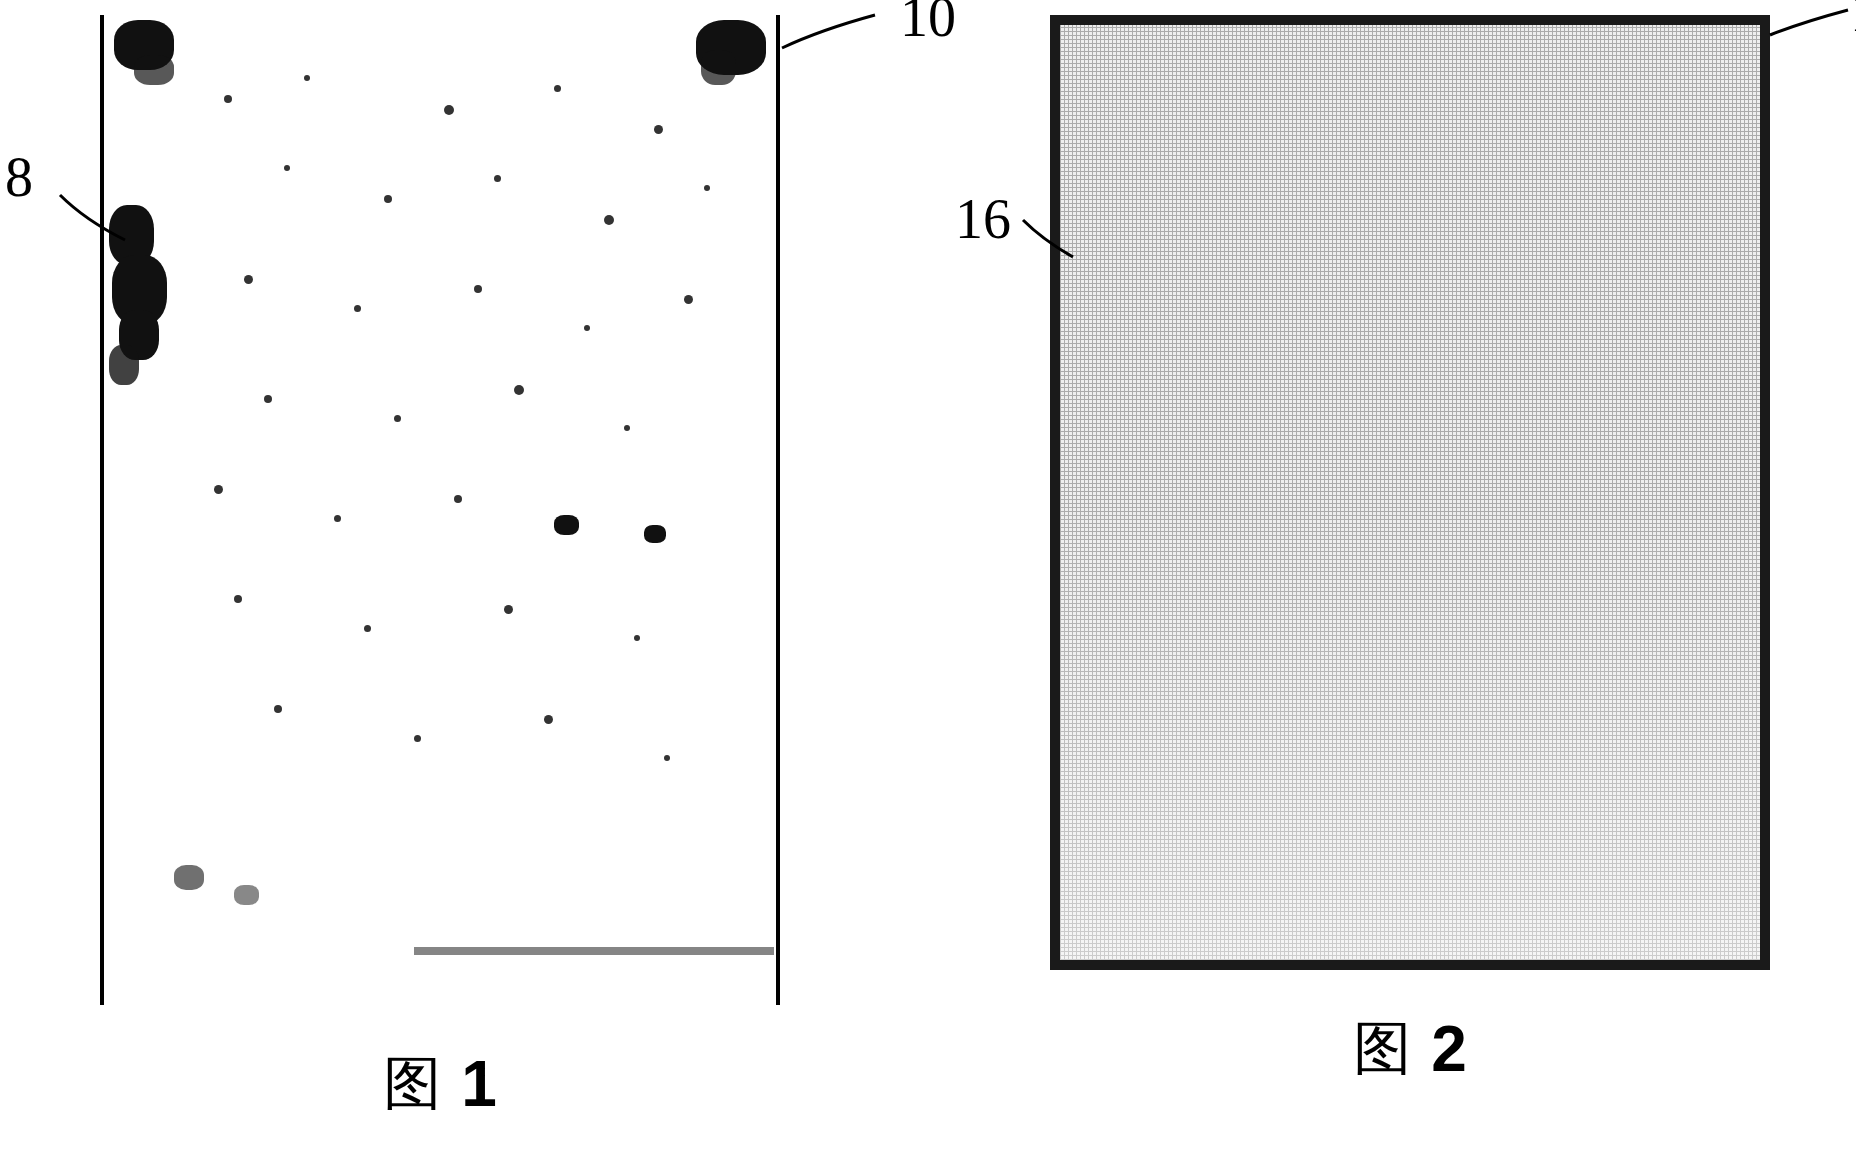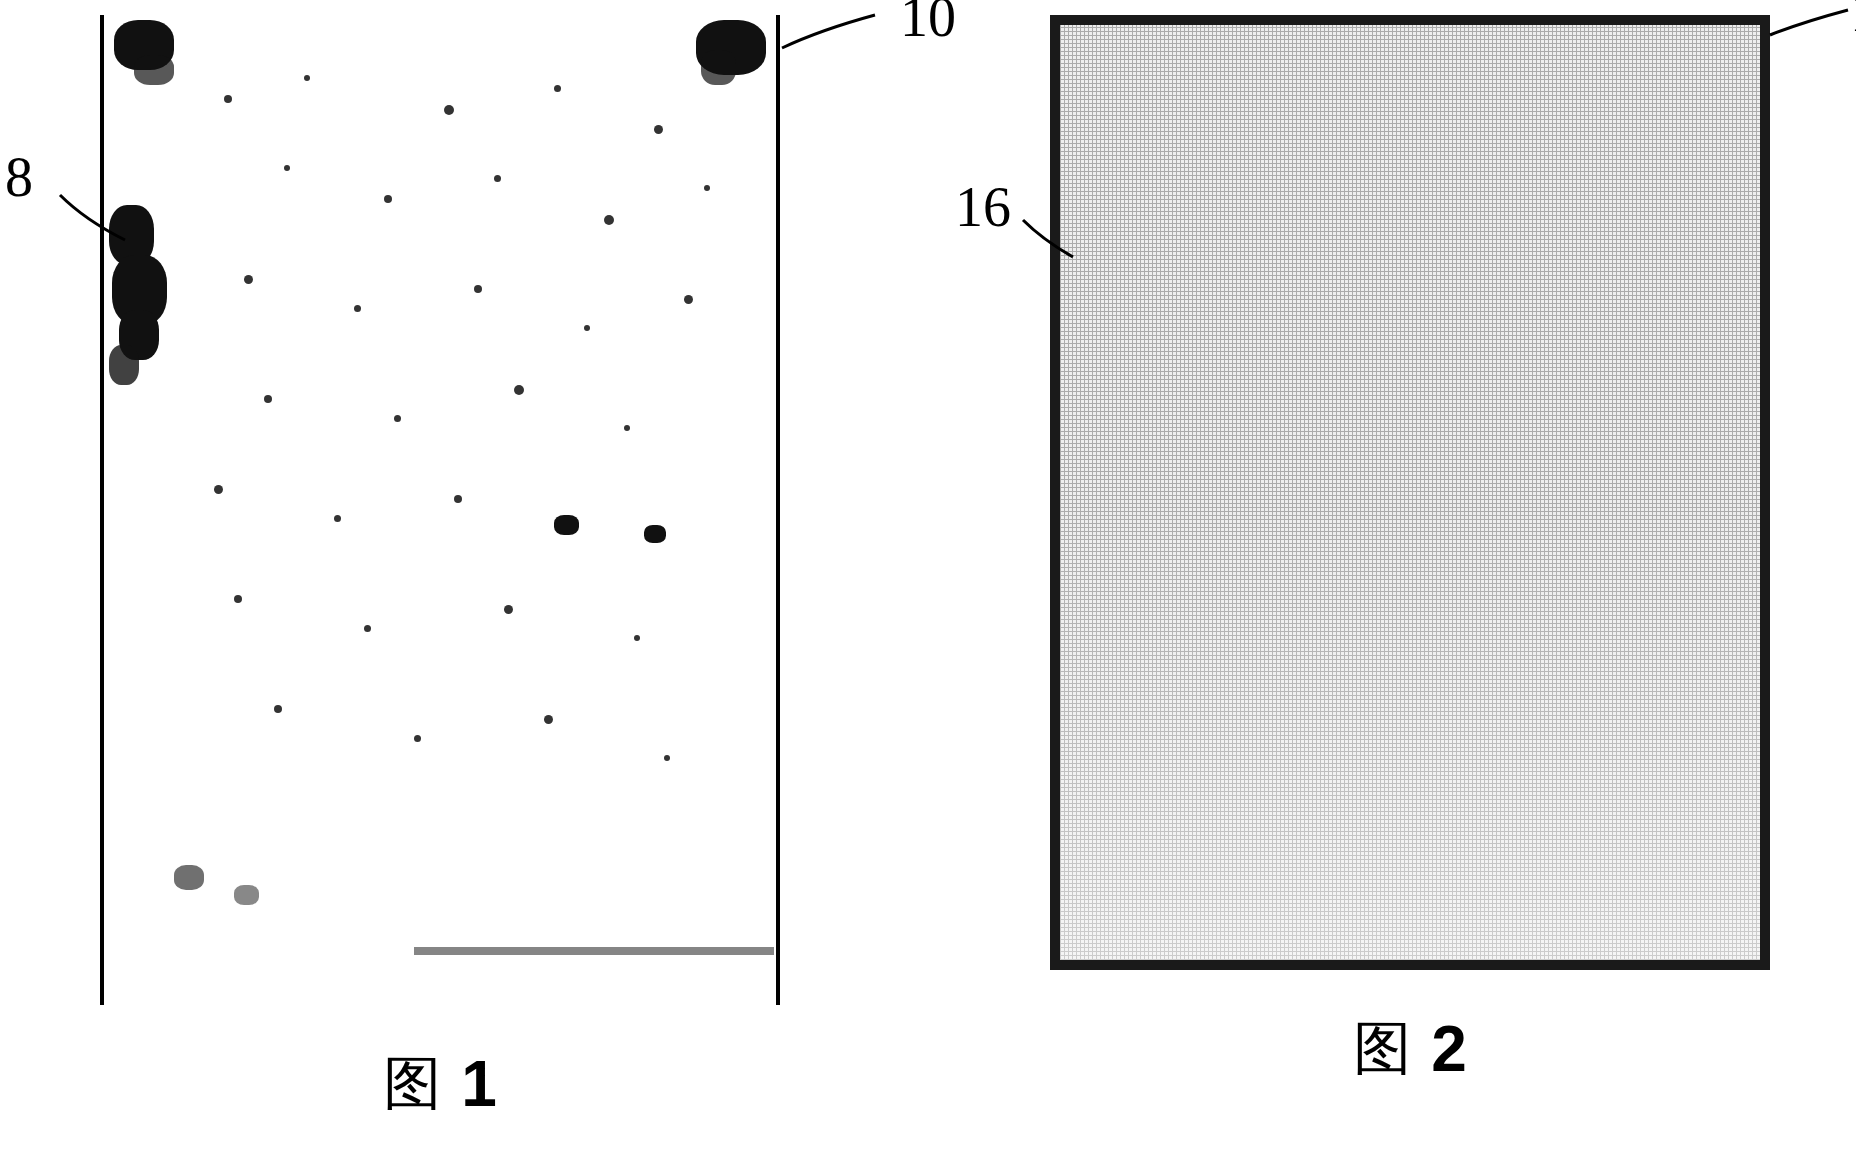--- a/index.html
+++ b/index.html
@@ -205,19 +205,19 @@
   </div>
 
   <svg class="callout-line" style="left:718px;top:-8px;width:100px;height:40px;">
     <path d="M 2 28 Q 35 15 80 3"></path>
   </svg>
   <div class="callout-label" style="left:800px;top:-35px;">14</div>
 
   <svg class="callout-line" style="left:-32px;top:200px;width:70px;height:50px;">
     <path d="M 5 5 Q 25 25 55 42"></path>
   </svg>
-  <div class="callout-label" style="left:-95px;top:160px;">16</div>
+  <div class="callout-label" style="left:-95px;top:172px;">16</div>
 
   <div class="figure-label">
     <span class="figure-label-cjk">图</span>
     <span>2</span>
   </div>
 </div>
 
 </body></html>

